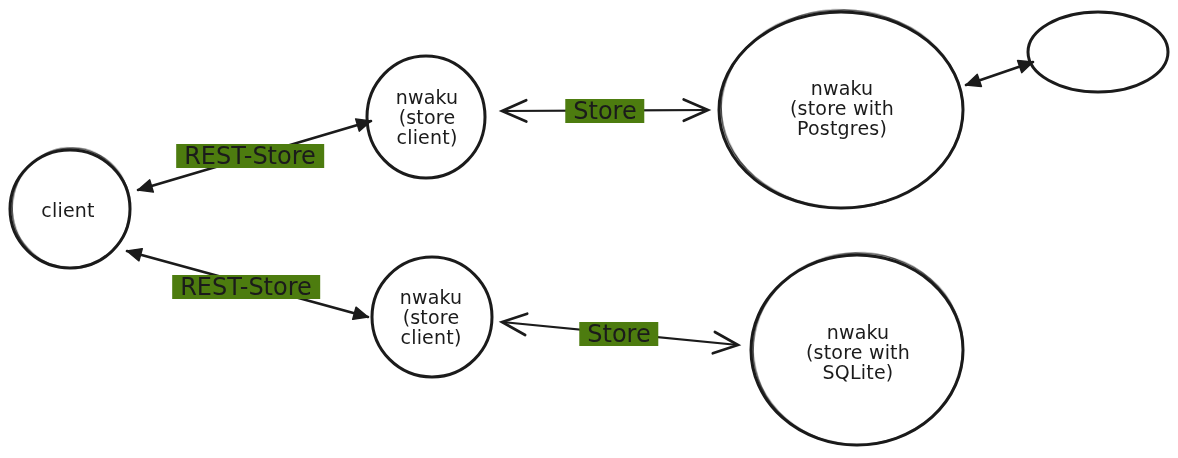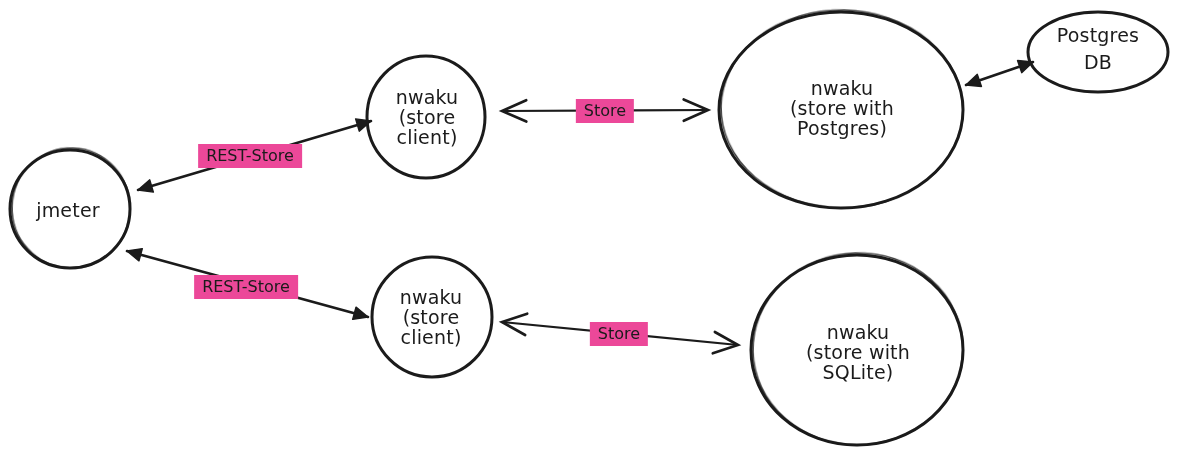--- a/index.html
+++ b/index.html
@@ -21,23 +21,23 @@
     color: #1b1b1b;
     -webkit-user-select: none;
     user-select: none;
   }
   .node-label {
     font-size: 19px;
     line-height: 20px;
     letter-spacing: 0.2px;
   }
   .edge-label {
-    font-size: 16px;
+    font-size: 24px;
     line-height: 22px;
-    background: #ec4899;
+    background: #4d7c0f;
     padding: 1px 8px;
   }
 </style>
 </head>
 <body>
 
 <div id="canvas">
 
   <svg id="shapes" width="1178" height="458" viewBox="0 0 1178 458">
     <defs>
@@ -68,34 +68,32 @@
     <g fill="none" stroke="#1b1b1b" stroke-width="2.6" stroke-linecap="round">
 
       <path d="M138,190 L371,121" marker-start="url(#tri)" marker-end="url(#tri)"></path>
       <path d="M127,251 L368,317" marker-start="url(#tri)" marker-end="url(#tri)"></path>
       <path d="M502,111 L708,110" stroke-width="2.2" marker-start="url(#chv)" marker-end="url(#chv)"></path>
       <path d="M502,322 L738,345" stroke-width="2.2" marker-start="url(#chv)" marker-end="url(#chv)"></path>
       <path d="M966,85 L1033,62" marker-start="url(#tri)" marker-end="url(#tri)"></path>
     </g>
   </svg>
 
-  <div class="node-label" style="left:68px;  top:210px;">jmeter</div>
+  <div class="node-label" style="left:68px;  top:210px;">client</div>
   <div class="node-label" style="left:427px; top:117px;">nwaku
 (store
 client)</div>
   <div class="node-label" style="left:431px; top:317px;">nwaku
 (store
 client)</div>
   <div class="node-label" style="left:842px; top:108px;">nwaku
 (store with
 Postgres)</div>
   <div class="node-label" style="left:858px; top:352px;">nwaku
 (store with
 SQLite)</div>
-  <div class="node-label" style="left:1098px; top:49px; line-height:27px;">Postgres
-DB</div>
 
   <div class="edge-label" style="left:250px; top:156px;">REST-Store</div>
   <div class="edge-label" style="left:246px; top:287px;">REST-Store</div>
   <div class="edge-label" style="left:605px; top:111px;">Store</div>
   <div class="edge-label" style="left:619px; top:334px;">Store</div>
 
 </div>
 
 </body></html>

